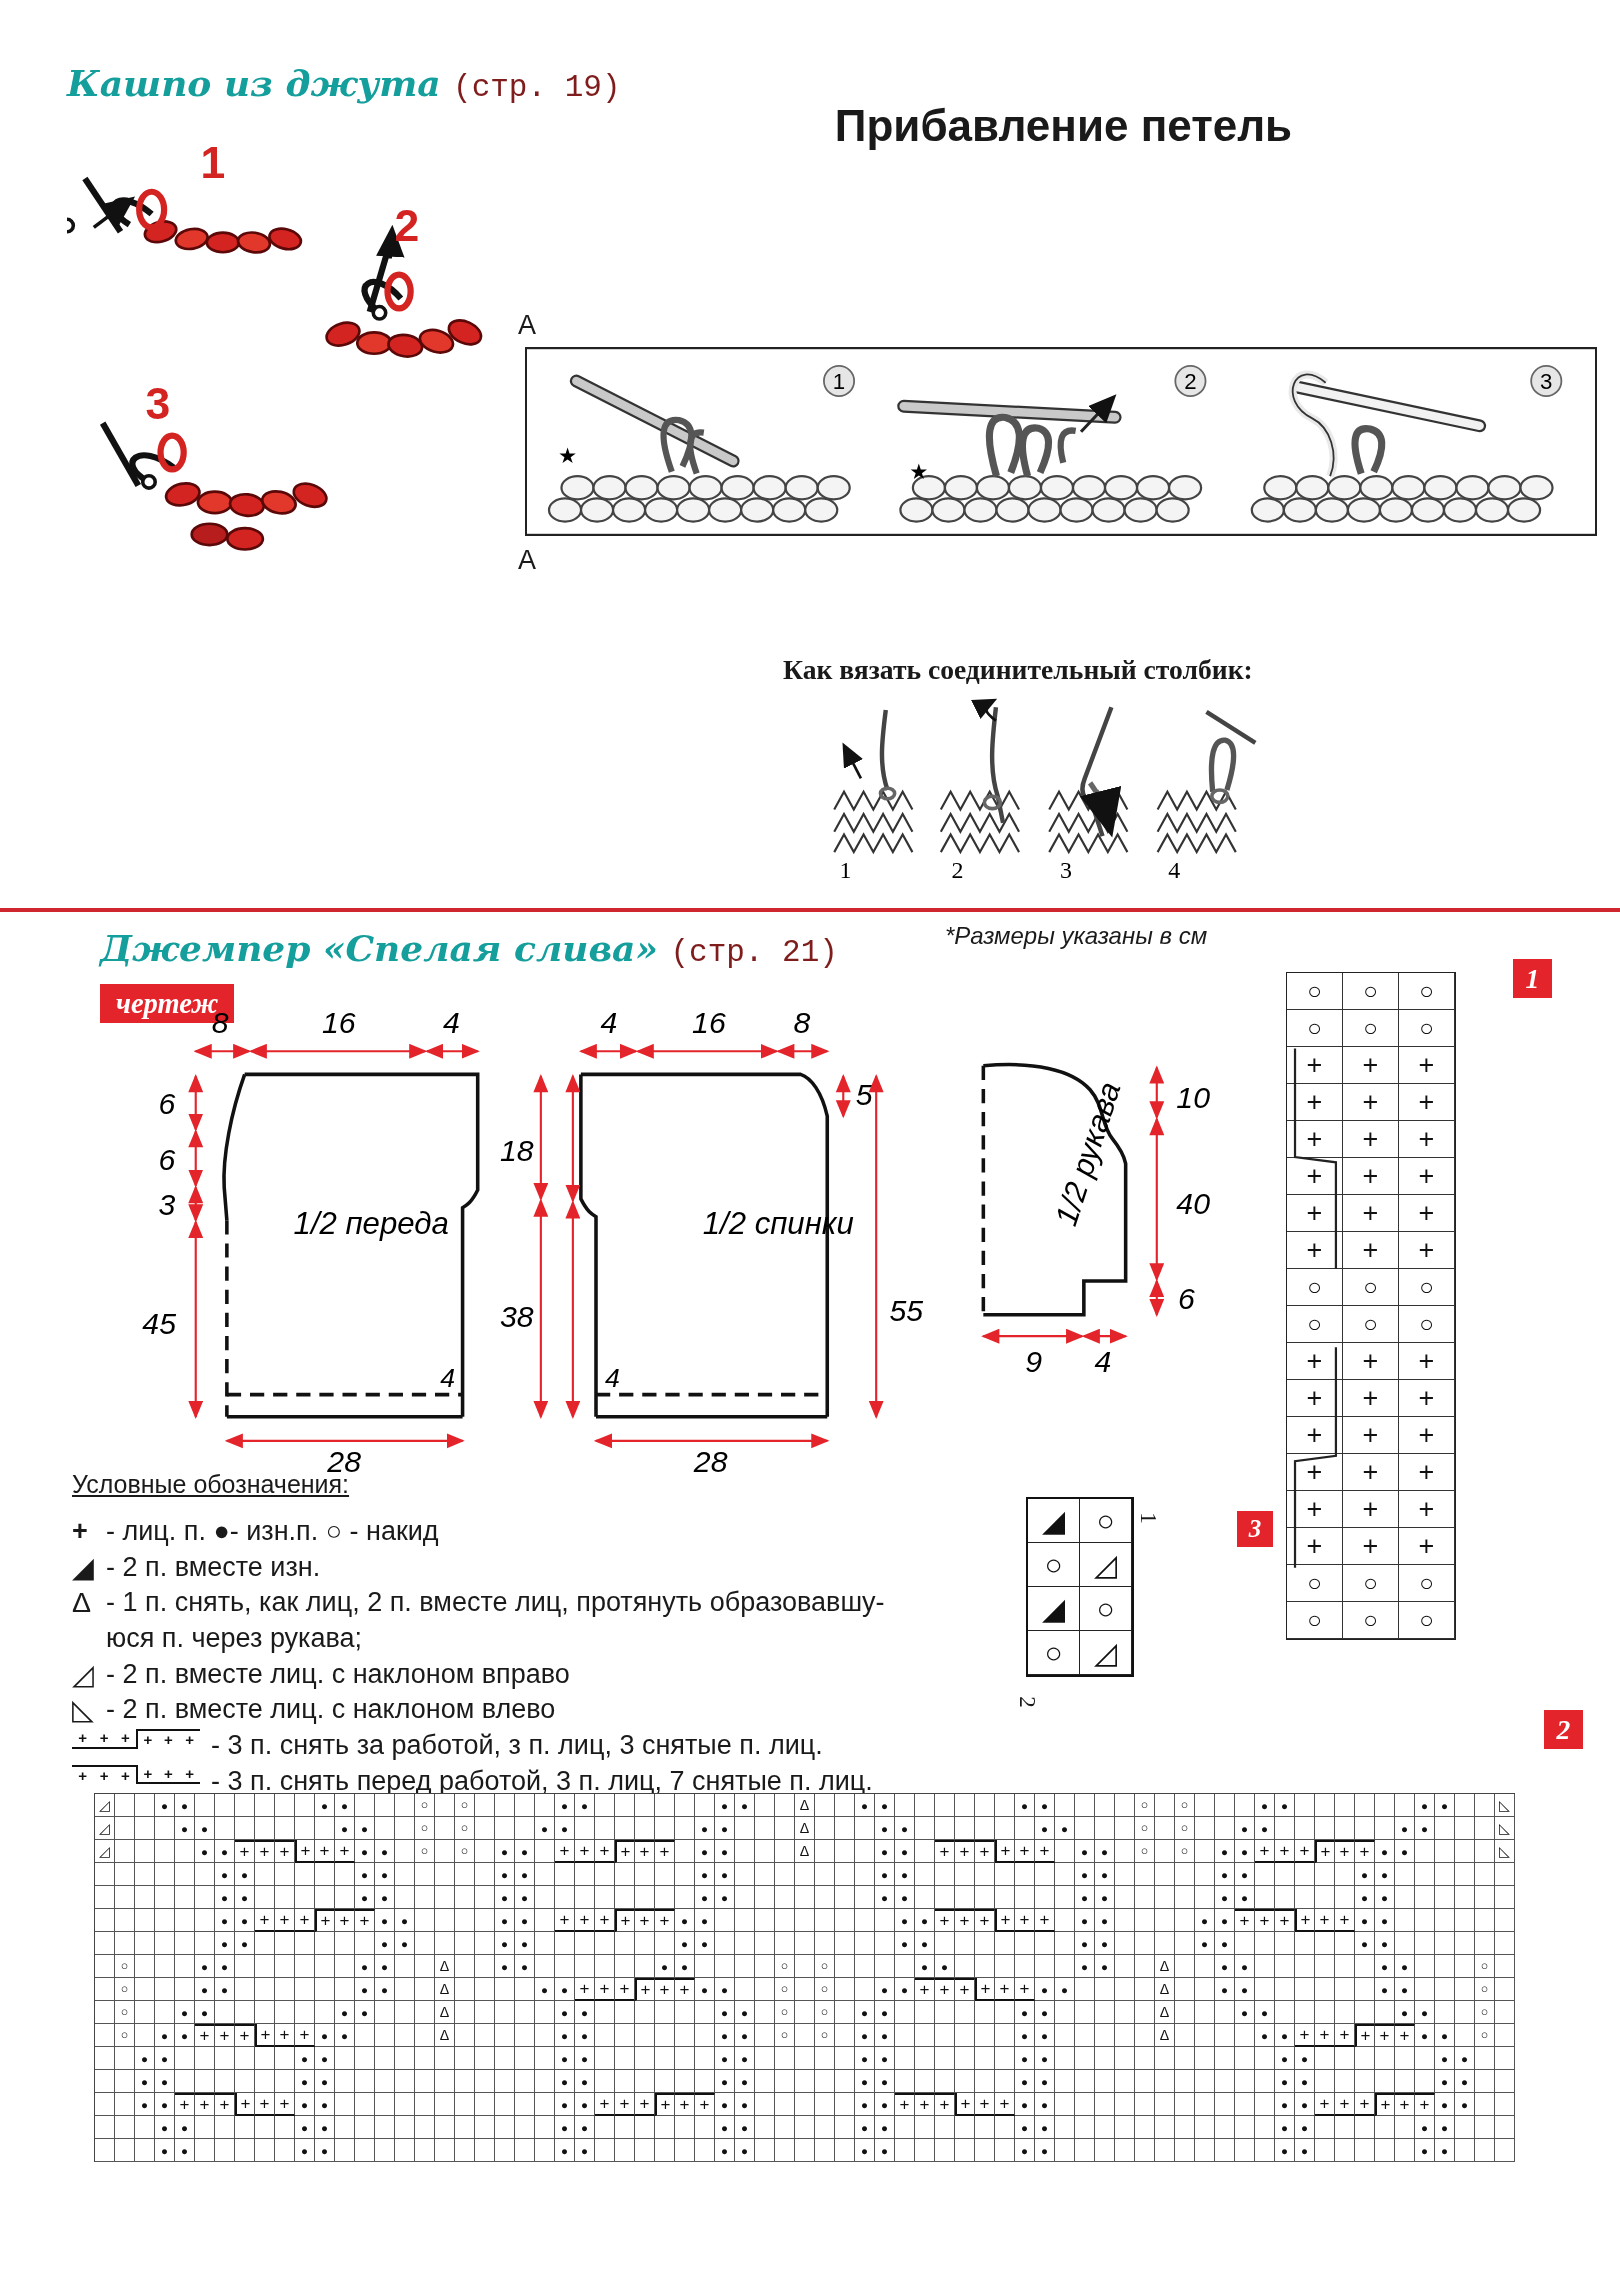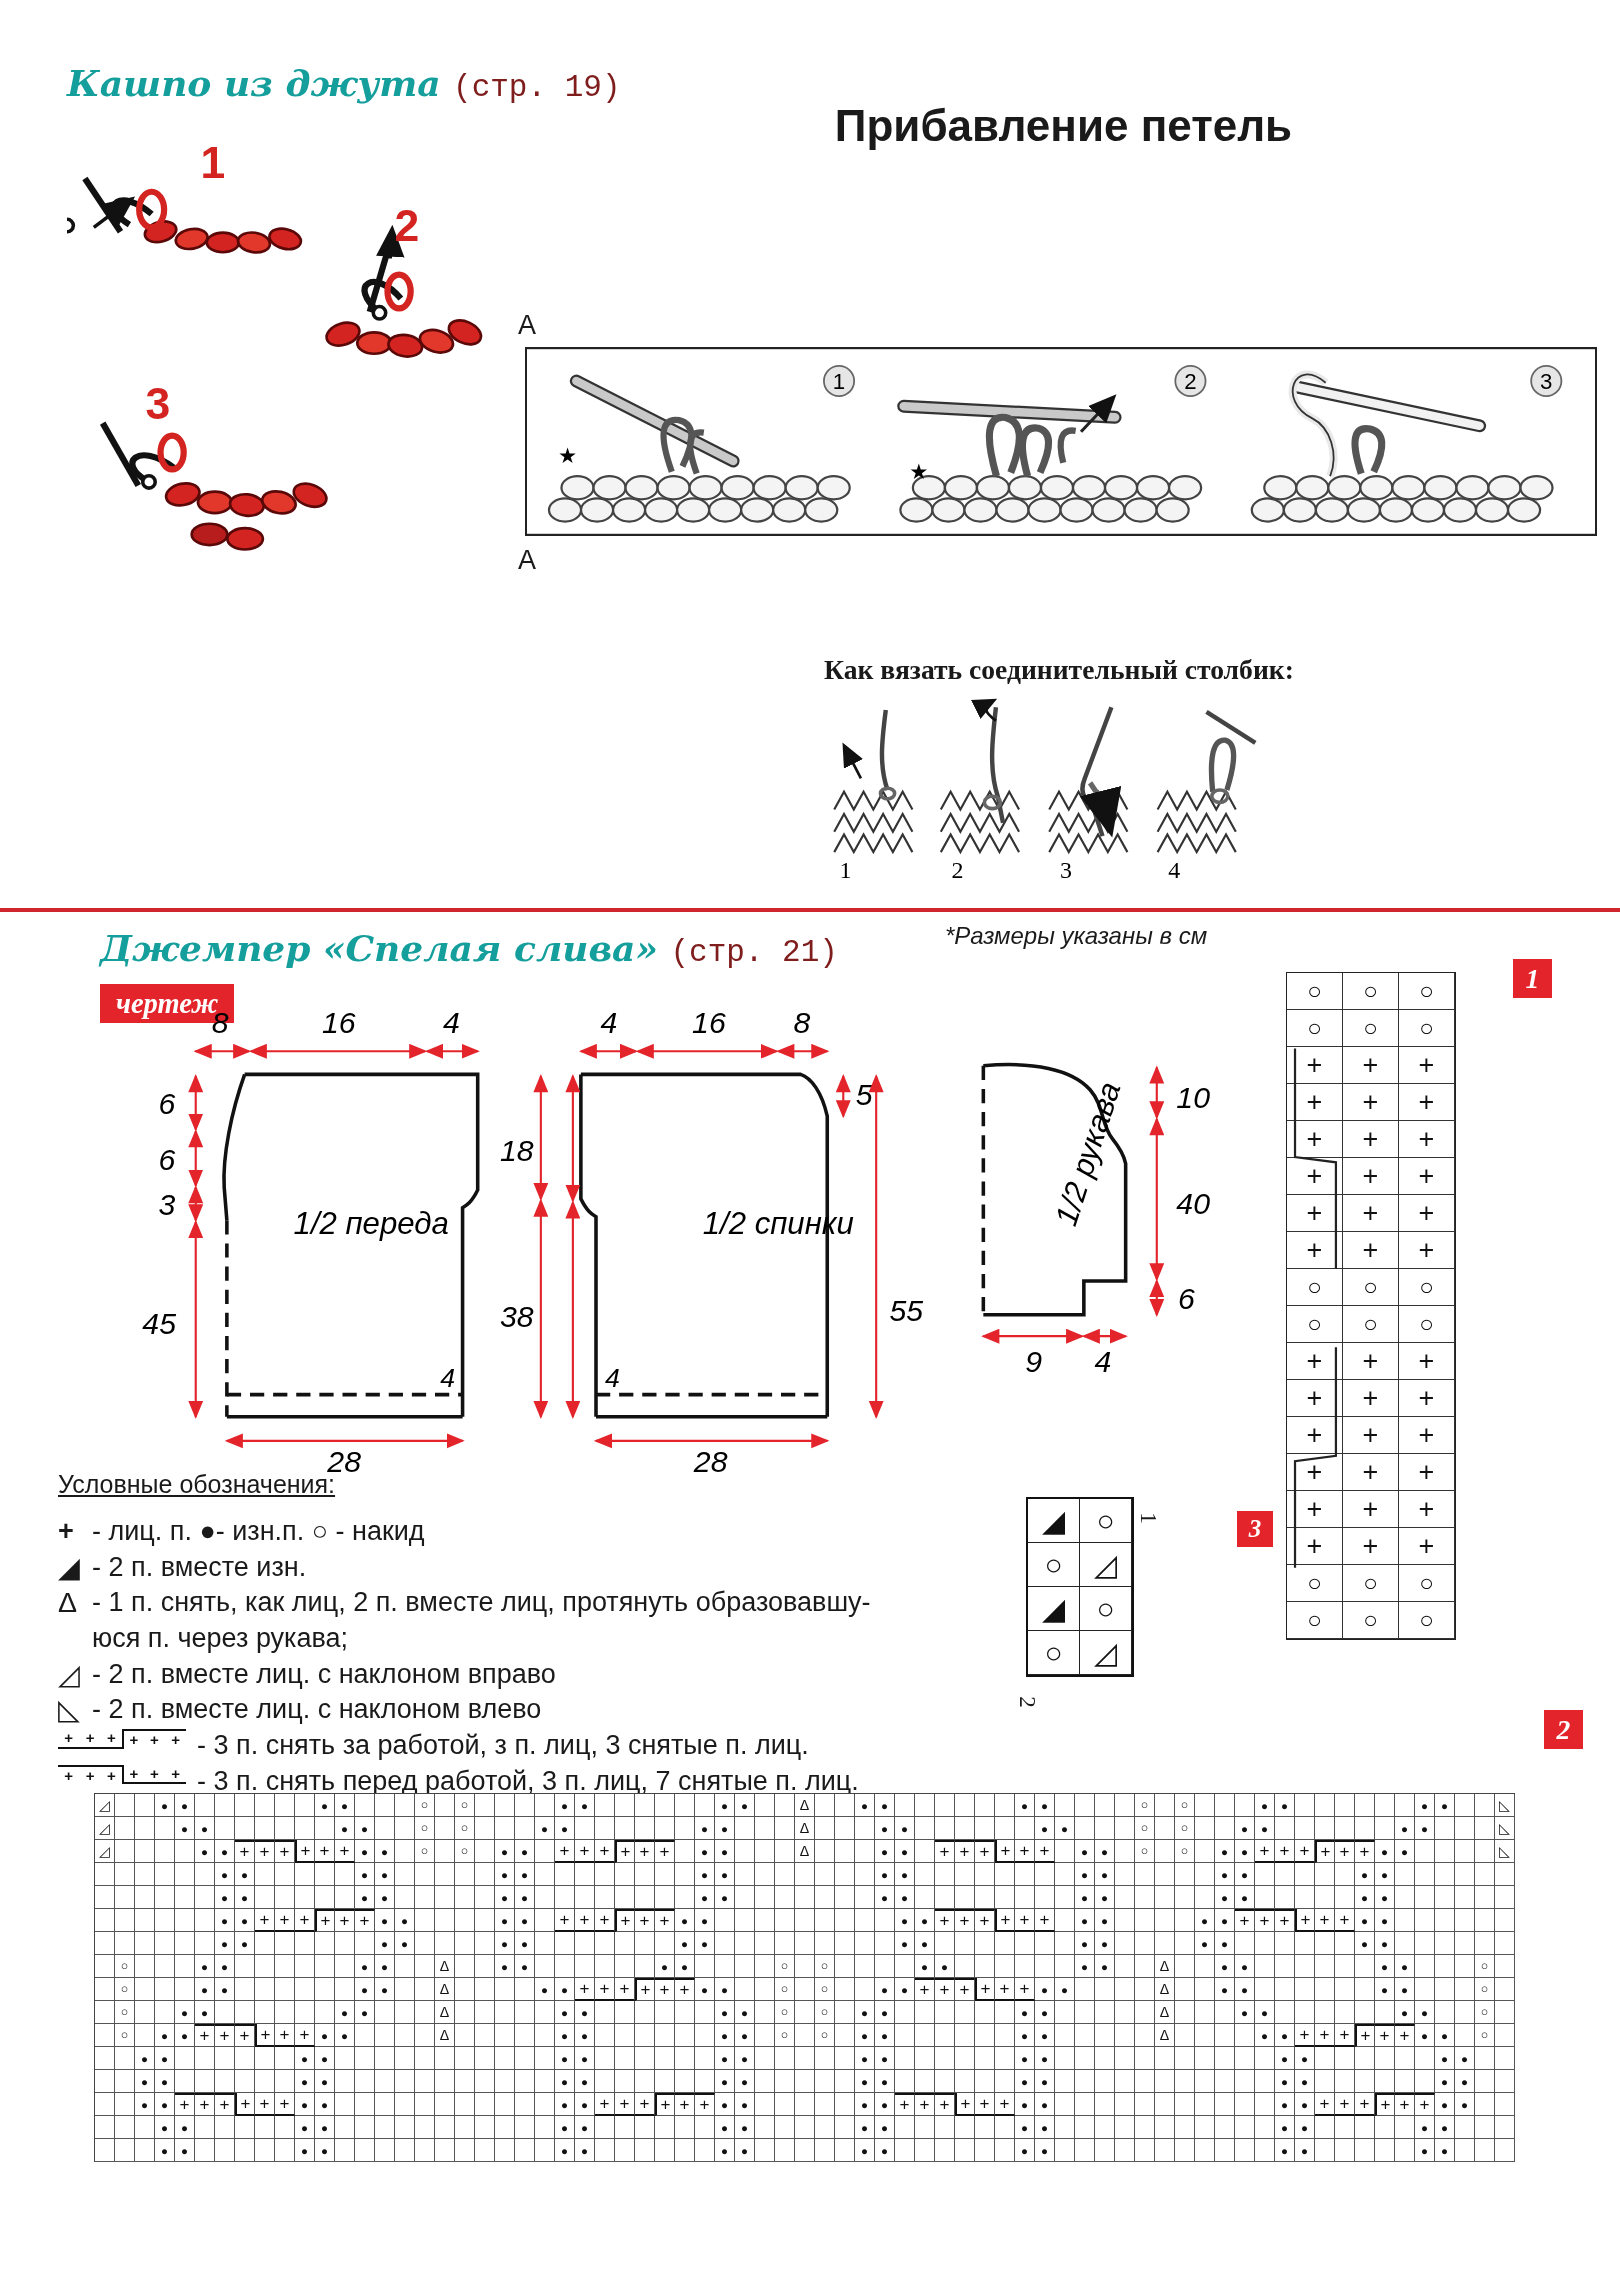--- a/index.html
+++ b/index.html
@@ -6,21 +6,21 @@
   .page{position:relative;width:1620px;height:2295px;background:#fff;overflow:hidden;
         font-family:"Liberation Sans",sans-serif;color:#1a1a1a;}
   .abs{position:absolute;}
   
   .sec-title{font-family:"DejaVu Serif",serif;font-style:italic;font-weight:bold;
              font-size:36px;color:#149e9c;white-space:nowrap;}
   .sec-title .pageref{font-family:"Liberation Mono",monospace;font-style:normal;
              font-weight:normal;color:#7f1d1d;font-size:31px;margin-left:12.5px;}
   .big-title{font-size:44px;font-weight:bold;text-align:center;}
   .para{font-size:27.6px;line-height:37px;}
-  .sub-title{font-family:"Liberation Serif",serif;font-weight:bold;font-size:27.6px;text-align:center;}
+  .sub-title{font-family:"Liberation Serif",serif;font-weight:bold;font-size:27.6px;}
   .a-label{font-size:27px;}
   .note{font-style:italic;font-size:24px;}
   .red-divider{left:0;top:908px;width:1620px;height:3.6px;background:#cf2630;}
   .badge{background:#e3242b;color:#fff;font-family:"Liberation Serif",serif;
          font-style:italic;font-weight:bold;display:flex;align-items:center;justify-content:center;}
   .badge.sq{width:39px;height:39px;font-size:27.6px;}
   .chertezh{padding:3.6px 16px;font-size:28.5px;}
   
   .legend{width:996px;}
   .legend .ltitle{font-size:25px;text-decoration:underline;margin-bottom:16px;}
@@ -414,21 +414,21 @@
         <span class="gcell cO">○</span>
         <span class="gcell cO">○</span>
       </div>
     </div>
   <svg class="abs" style="left:1286px;top:972px;pointer-events:none;" width="171" height="675" viewBox="0 0 192 759">
     <polyline points="10,86 10,208 56,214 56,334" fill="none" stroke="#222" stroke-width="2.5"></polyline>
     <polyline points="56,422 56,544 10,550 10,670" fill="none" stroke="#222" stroke-width="2.5"></polyline>
   </svg>
   <div class="abs badge sq" style="left:1513px;top:959px;">1</div>
 
-  <div class="abs legend" style="left:58px;top:1470px;">
+  <div class="abs legend" style="left:72px;top:1470px;">
     <div class="ltitle">Условные обозначения:</div>
     <div class="lrow">
       <span class="lsym">+</span>
       <span>- лиц. п.  ●- изн.п.  ○ - накид</span>
     </div>
     <div class="lrow">
       <span class="lsym tri">◢</span>
       <span>- 2 п. вместе изн.</span>
     </div>
     <div class="lrow">

